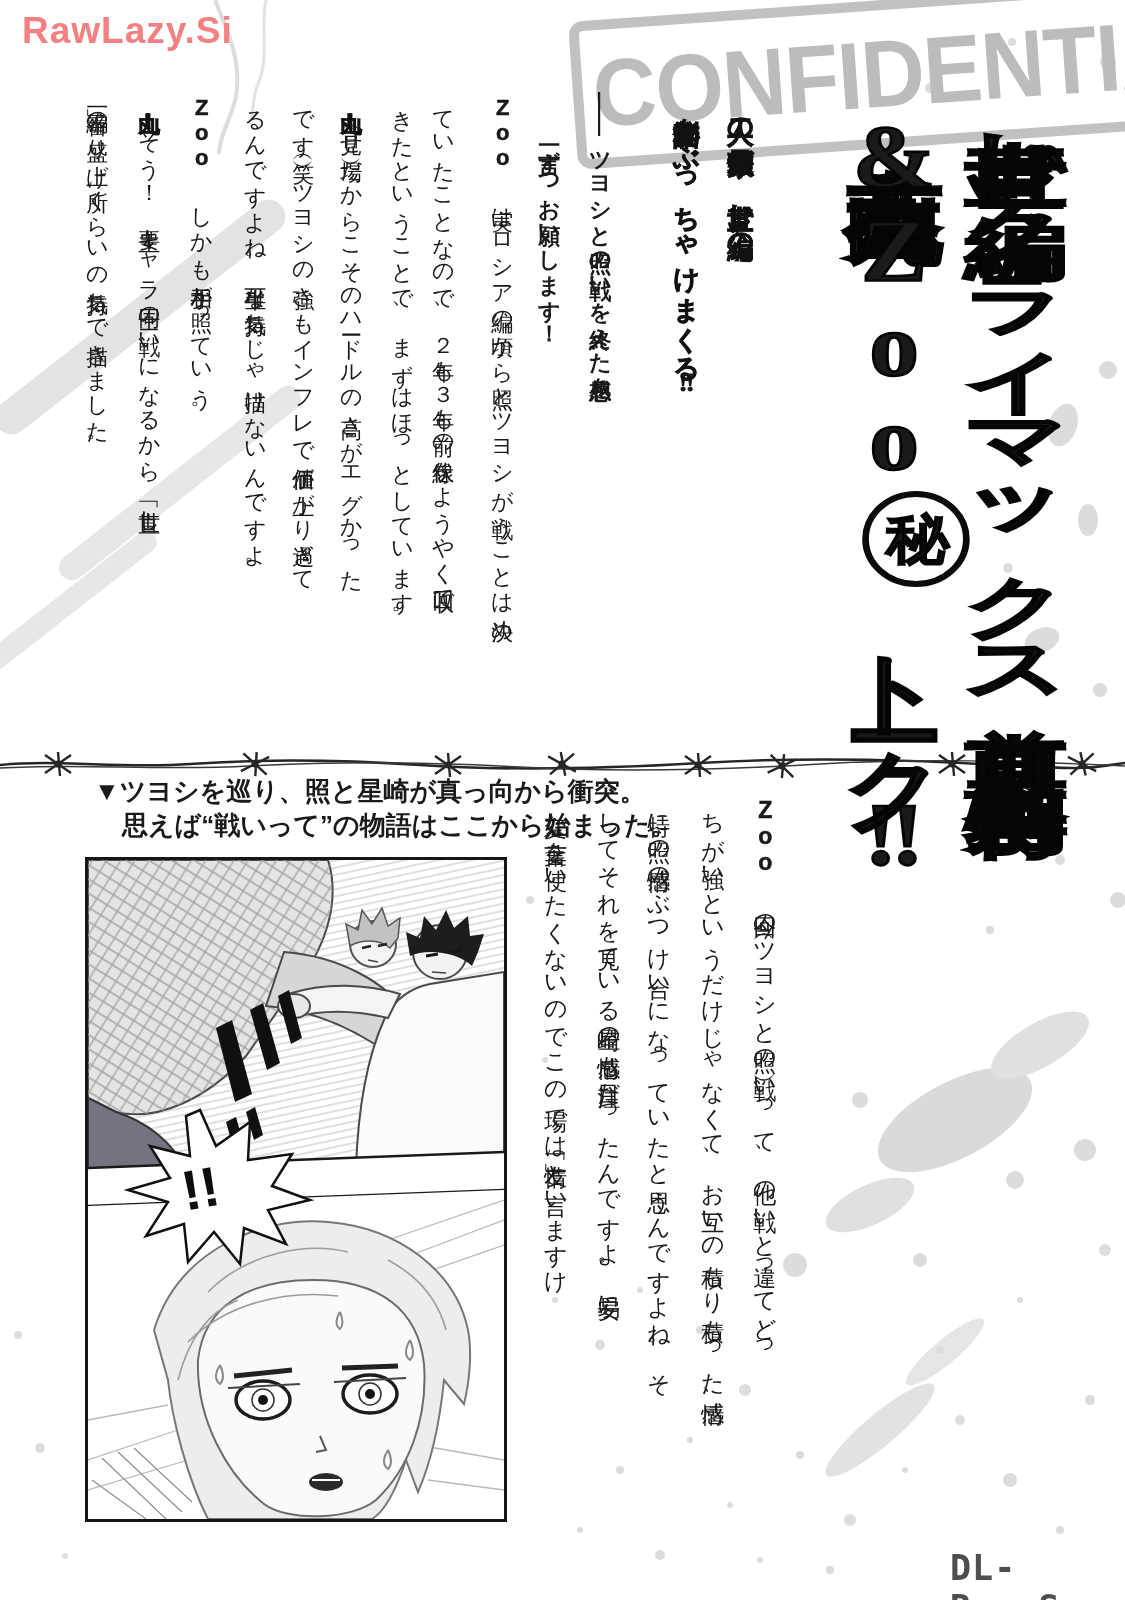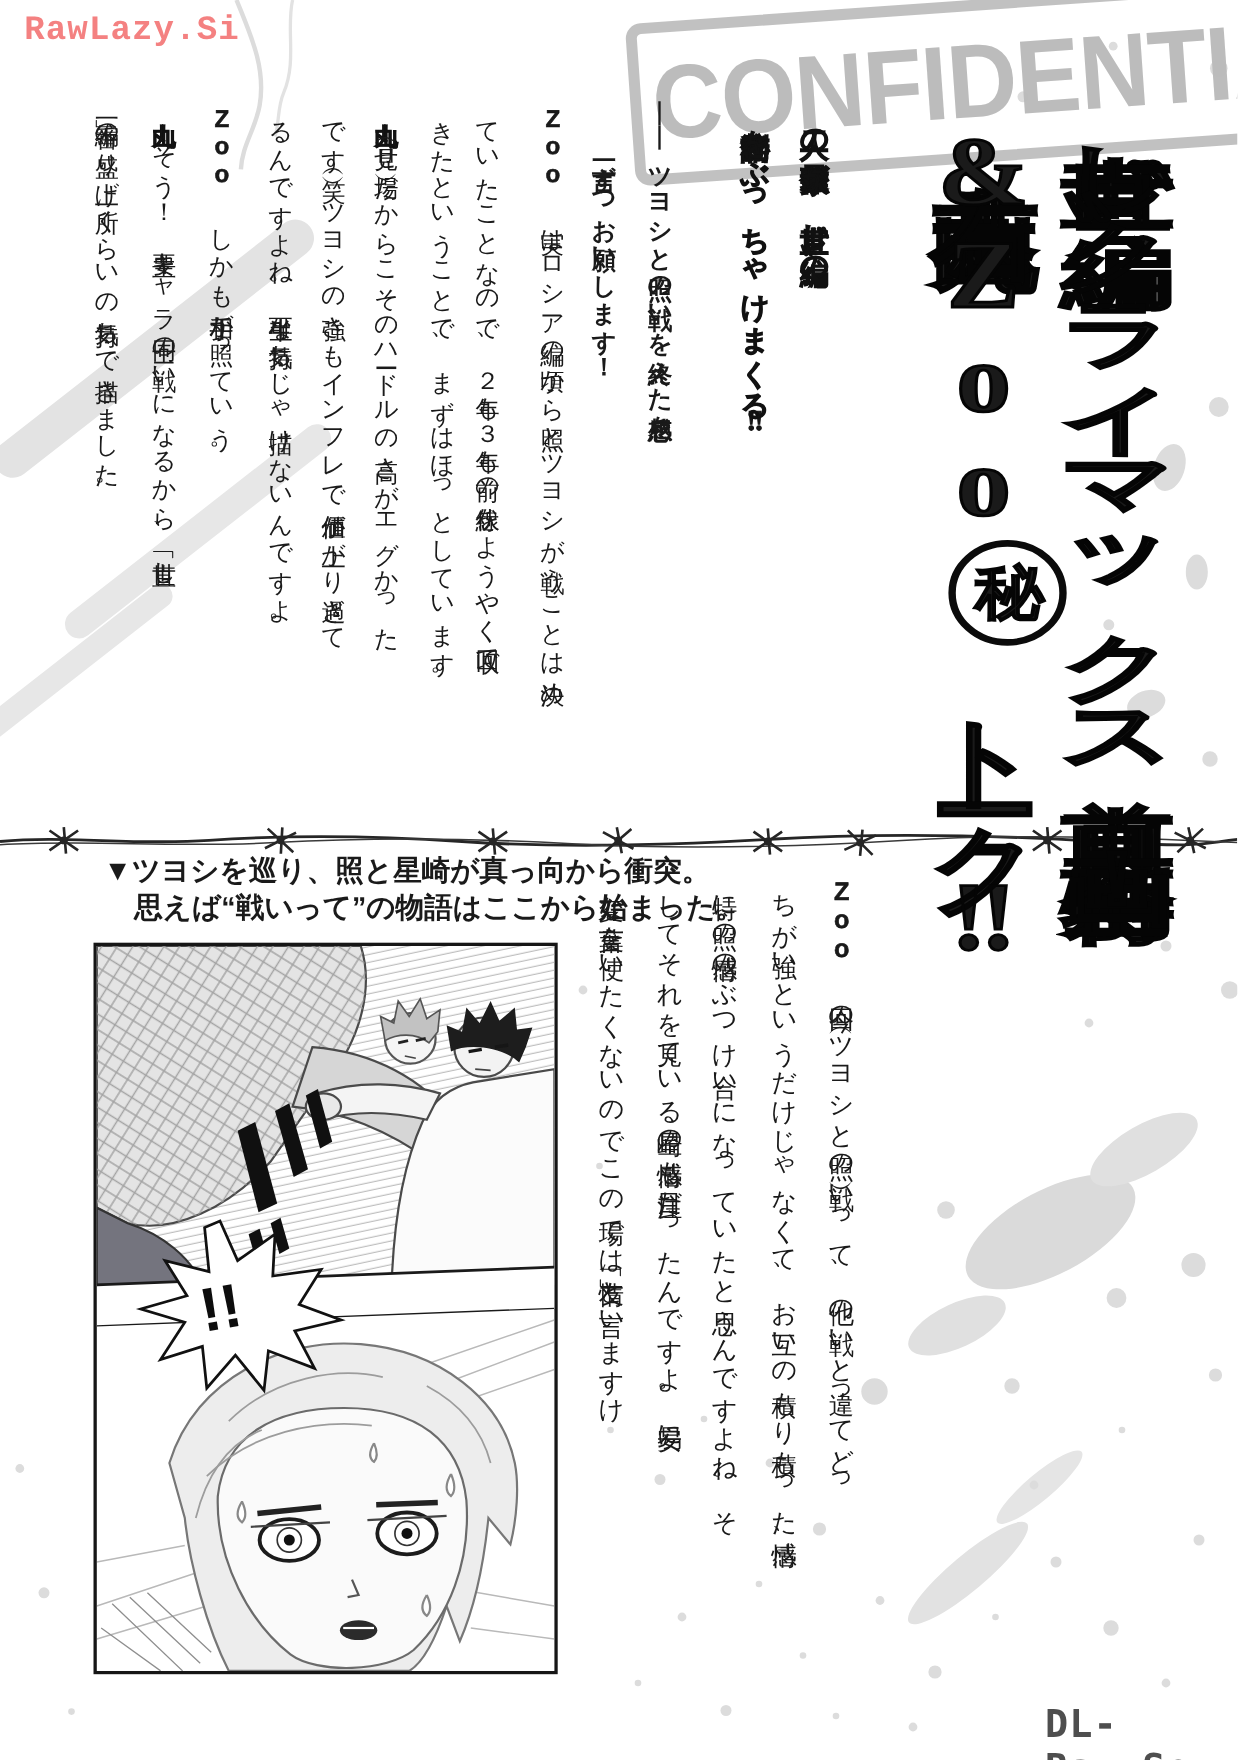--- a/index.html
+++ b/index.html
@@ -1,22 +1,22 @@
 <!DOCTYPE html>
 <html><head>
 <meta charset="utf-8">
 <style>
   html,body{margin:0;padding:0;background:#fff;}
   .page{position:relative;width:1125px;height:1600px;background:#fff;overflow:hidden;
         font-family:"Liberation Sans",sans-serif;color:#1a1a1a;}
   .layer{position:absolute;inset:0;pointer-events:none;}
 
   
-  .wm-tl{position:absolute;left:22px;top:10px;font-family:Liberation Mono, monospace;
-         font-weight:800;font-size:31px;color:#f48181;letter-spacing:1px;z-index:6;text-align:center;}
+  .wm-tl{position:absolute;left:22px;top:10px;font-family:Liberation Sans, sans-serif;
+         font-weight:800;font-size:37px;color:#f48181;letter-spacing:1px;z-index:6;text-align:center;}
   .wm-br{position:absolute;left:950px;top:1548px;font-family:"DejaVu Sans Mono",monospace;
          font-weight:bold;font-size:35px;color:#4e4e4e;letter-spacing:1px;z-index:6;}
 
   
   .stamp{position:absolute;left:568px;top:22px;width:660px;height:128px;
          border:10px solid rgba(186,186,186,.9);border-radius:14px;
          transform:rotate(-4deg);transform-origin:left top;
          display:flex;align-items:center;padding-left:10px;z-index:1;}
   .stamp span{font-family:"Liberation Sans",sans-serif;font-weight:900;font-size:88px;
          color:rgba(184,184,184,.95);letter-spacing:-1px;transform:scaleY(1.08);white-space:nowrap;}

